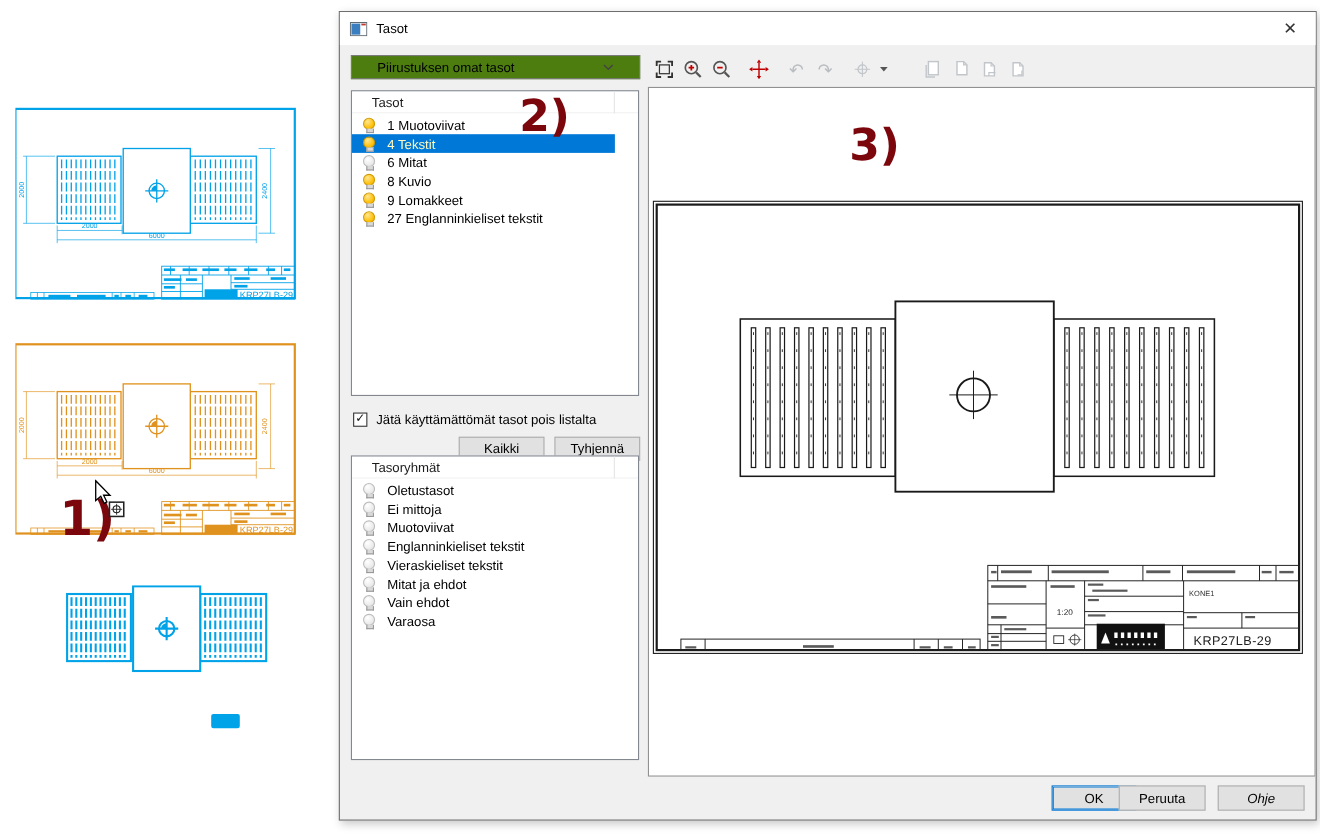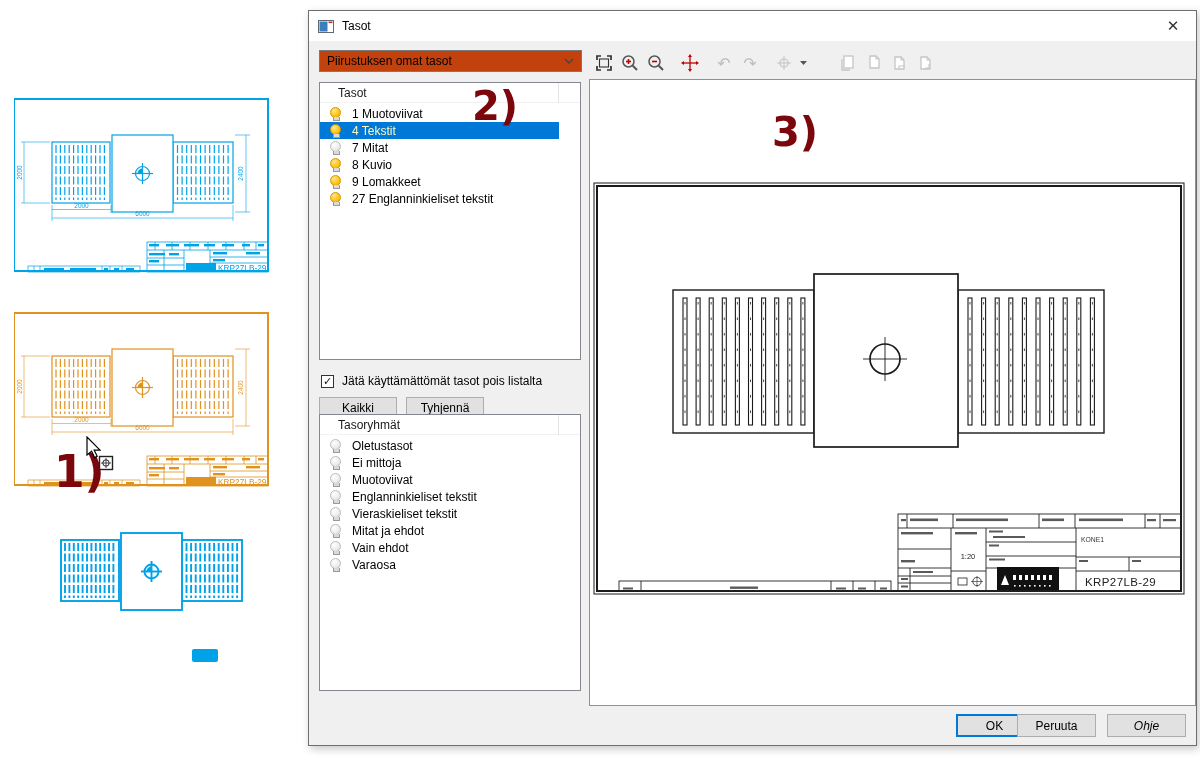--- a/index.html
+++ b/index.html
@@ -31,22 +31,22 @@
   
   .dlg { position:absolute; left:308px; top:10px; width:889px; height:736px;
          background:#f0f0f0; border:1px solid #6e6e6e; z-index:10;
          box-shadow:2px 3px 8px rgba(0,0,0,.22); }
   .titlebar { height:30px; background:#fff; display:flex; align-items:center; padding-left:9px; }
   .dlgicon { width:16px; height:13px; }
   .dlgtitle { font-size:12px; margin-left:8px; }
   .closebtn { margin-left:auto; width:46px; height:29px; display:flex; align-items:center;
               justify-content:center; font-size:15px; color:#333; cursor:default; }
 
-  .combo { position:absolute; left:10px; top:39px; width:263px; height:22px; background:#c2410c;
-           border:1px solid #7a7a7a; display:flex; align-items:center; padding:0 7px; font-size:12px; }
+  .combo { position:absolute; left:10px; top:39px; width:263px; height:22px; background:#4d7c0f;
+           border:1px solid #7a7a7a; display:flex; align-items:center; padding:0 23px; font-size:12px; }
   .combo .chev { margin-left:auto; }
 
   .listbox { position:absolute; left:10px; width:262px; background:#fff; border:1px solid #828790; }
   #layers-list { top:71px; height:278px; }
   #groups-list { top:403px; height:277px; }
   .lv-header { height:20px; position:relative; font-size:12px; color:#1a1a1a;
                display:flex; align-items:center; padding-left:18px; border-bottom:1px solid #f2f2f2; }
   .lv-header::after { content:""; position:absolute; left:238px; top:0; width:1px; height:20px; background:#e5e5e5; }
   .rows { padding-top:2px; }
   .lrow { height:17px; width:239px; display:flex; align-items:center; padding-left:10px; font-size:12px; }
@@ -60,21 +60,21 @@
   .bulb::after { content:""; position:absolute; left:3px; top:10px; width:5px; height:3px;
     background:#d9d9d9; border:1px solid #9a9a9a; border-top:none; }
   .bulb[data-on="false"]::before {
     background:radial-gradient(circle at 35% 30%, #ffffff, #ececec 60%, #d9d9d9);
     border-color:#bcbcbc; }
 
   .chk { position:absolute; left:12px; top:363px; display:flex; align-items:center; gap:8px; font-size:12px; }
   .chk .box { width:13px; height:13px; background:#fff; border:1px solid #333; font-size:11px;
               line-height:11px; text-align:center; color:#111; }
 
-  .btnrow { position:absolute; left:10px; top:386px; width:263px; display:flex; gap:9px; }
+  .btnrow { position:absolute; left:10px; top:386px; width:263px; display:flex; justify-content:flex-end; gap:9px; }
   .btn { min-width:78px; height:22px; background:#e1e1e1; border:1px solid #adadad; font-size:12px;
          display:flex; align-items:center; justify-content:center; }
 
   
   .toolbar { position:absolute; left:281px; top:38px; width:606px; height:28px;
              display:flex; align-items:center; gap:4px; padding-left:3px; }
   .tool { width:22px; height:22px; display:flex; align-items:center; justify-content:center; }
   .tool.sp  { margin-left:8px; }
   .tool.sp2 { margin-left:24px; }
   .tool.glyph { font-size:16px; color:#b9bdc1; font-family:"DejaVu Sans",sans-serif; }
@@ -268,21 +268,21 @@
       <div class="lrow" data-selected="false">
           <span class="bulb" data-on="true"></span>
           <span class="lbl">1 Muotoviivat</span>
         </div>
       <div class="lrow" data-selected="true">
           <span class="bulb" data-on="true"></span>
           <span class="lbl">4 Tekstit</span>
         </div>
       <div class="lrow" data-selected="false">
           <span class="bulb" data-on="false"></span>
-          <span class="lbl">7 Mitat</span>
+          <span class="lbl">6 Mitat</span>
         </div>
       <div class="lrow" data-selected="false">
           <span class="bulb" data-on="true"></span>
           <span class="lbl">8 Kuvio</span>
         </div>
       <div class="lrow" data-selected="false">
           <span class="bulb" data-on="true"></span>
           <span class="lbl">9 Lomakkeet</span>
         </div>
       <div class="lrow" data-selected="false">

